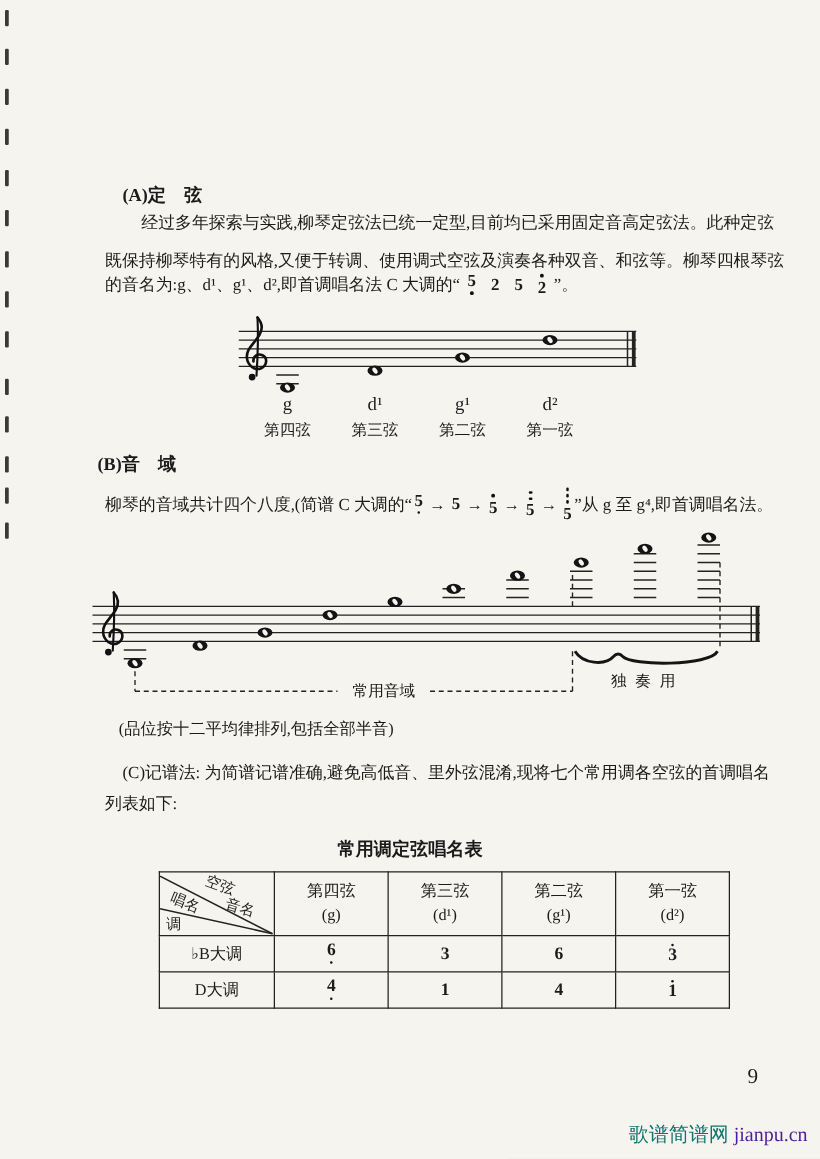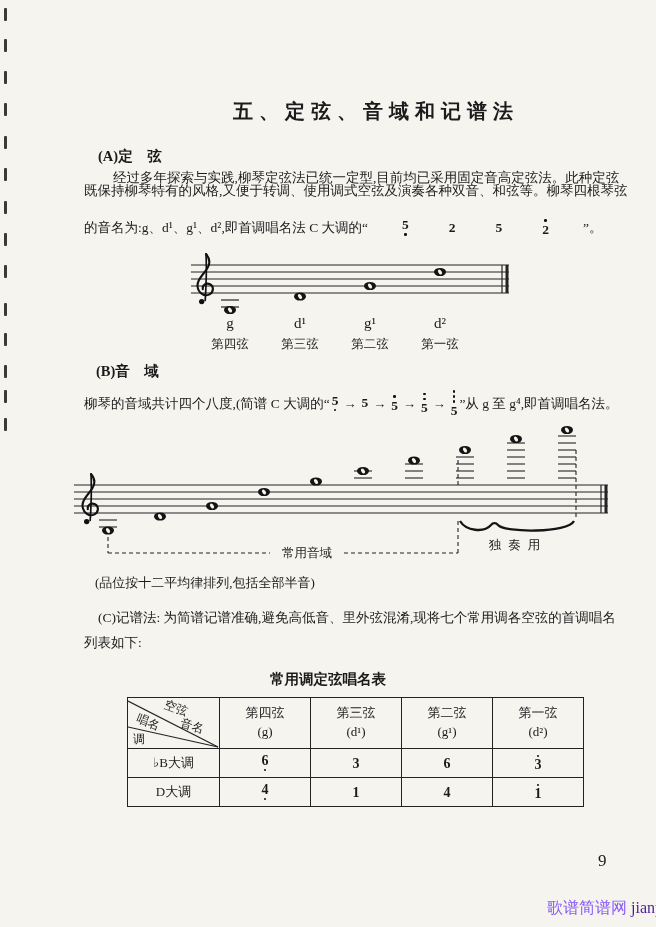--- a/index.html
+++ b/index.html
@@ -51,26 +51,25 @@
       <div class="bindmark" style="top: 201px; height: 13px;"></div>
       <div class="bindmark" style="top: 233px; height: 13px;"></div>
       <div class="bindmark" style="top: 265px; height: 13px;"></div>
       <div class="bindmark" style="top: 303px; height: 13px;"></div>
       <div class="bindmark" style="top: 333px; height: 13px;"></div>
       <div class="bindmark" style="top: 365px; height: 13px;"></div>
       <div class="bindmark" style="top: 390px; height: 13px;"></div>
       <div class="bindmark" style="top: 418px; height: 13px;"></div>
     </div>
 
-  <div class="abs title" style="left:233px;top:98px;">五、定弦、音域和记谱法</div>
 
   <div class="abs heading" style="left:98px;top:147px;">(A)定　弦</div>
   <div class="abs body" style="left:101px;top:165px;margin-left:12px;">经过多年探索与实践,柳琴定弦法已统一定型,目前均已采用固定音高定弦法。此种定弦</div>
-  <div class="abs body" style="left:84px;top:178px;">既保持柳琴特有的风格,又便于转调、使用调式空弦及演奏各种双音、和弦等。柳琴四根琴弦</div>
-  <div class="abs body formula-line" style="left:84px;top:215px;gap:28px;">
+  <div class="abs body" style="left:84px;top:196px;">既保持柳琴特有的风格,又便于转调、使用调式空弦及演奏各种双音、和弦等。柳琴四根琴弦</div>
+  <div class="abs body formula-line" style="left:84px;top:215px;">
     <span>的音名为:g、d¹、g¹、d²,即首调唱名法 C 大调的“</span>
     <span class="jianpu sp">
         <span class="jd">5</span>
         <span class="jdots">
           <i class="jdot"></i>
         </span>
       </span>
     <span class="jianpu sp">
         <span class="jd">2</span>
       </span>
@@ -124,21 +123,21 @@
     <text class="sv-note" x="115" y="76" text-anchor="middle">d¹</text>
     <text class="sv-note" x="185" y="76" text-anchor="middle">g¹</text>
     <text class="sv-note" x="255" y="76" text-anchor="middle">d²</text>
 
     <text class="sv-cjk" x="45" y="96" text-anchor="middle">第四弦</text>
     <text class="sv-cjk" x="115" y="96" text-anchor="middle">第三弦</text>
     <text class="sv-cjk" x="185" y="96" text-anchor="middle">第二弦</text>
     <text class="sv-cjk" x="255" y="96" text-anchor="middle">第一弦</text>
   </svg>
 
-  <div class="abs heading" style="left:96px;top:362px;">(B)音　域</div>
+  <div class="abs heading" style="left:78px;top:362px;">(B)音　域</div>
   <div class="abs body formula-line" style="left:84px;top:389px;">
     <span>柳琴的音域共计四个八度,(简谱 C 大调的“</span>
     <span class="jianpu">
         <span class="jd">5</span>
         <span class="jdots">
           <i class="jdot"></i>
         </span>
       </span>
     <span class="arrow">→</span>
     <span class="jianpu">
@@ -320,17 +319,17 @@
               </span>
               <span class="jd">1</span>
             </span></td>
     </tr>
   </tbody>
     </table>
 
   <div class="abs pgnum" style="left:598px;top:851px;">9</div>
 
   <div class="abs wm" style="left:503px;top:898px;">
-    <span style="color:#8b5cf6;margin-left:44px;">歌谱简谱网</span>
+    <span style="color:#0f766e;">歌谱简谱网</span>
     <span style="color:#4c1d95;">jianpu.cn</span>
   </div>
 
 </div>
 
 </body></html>

